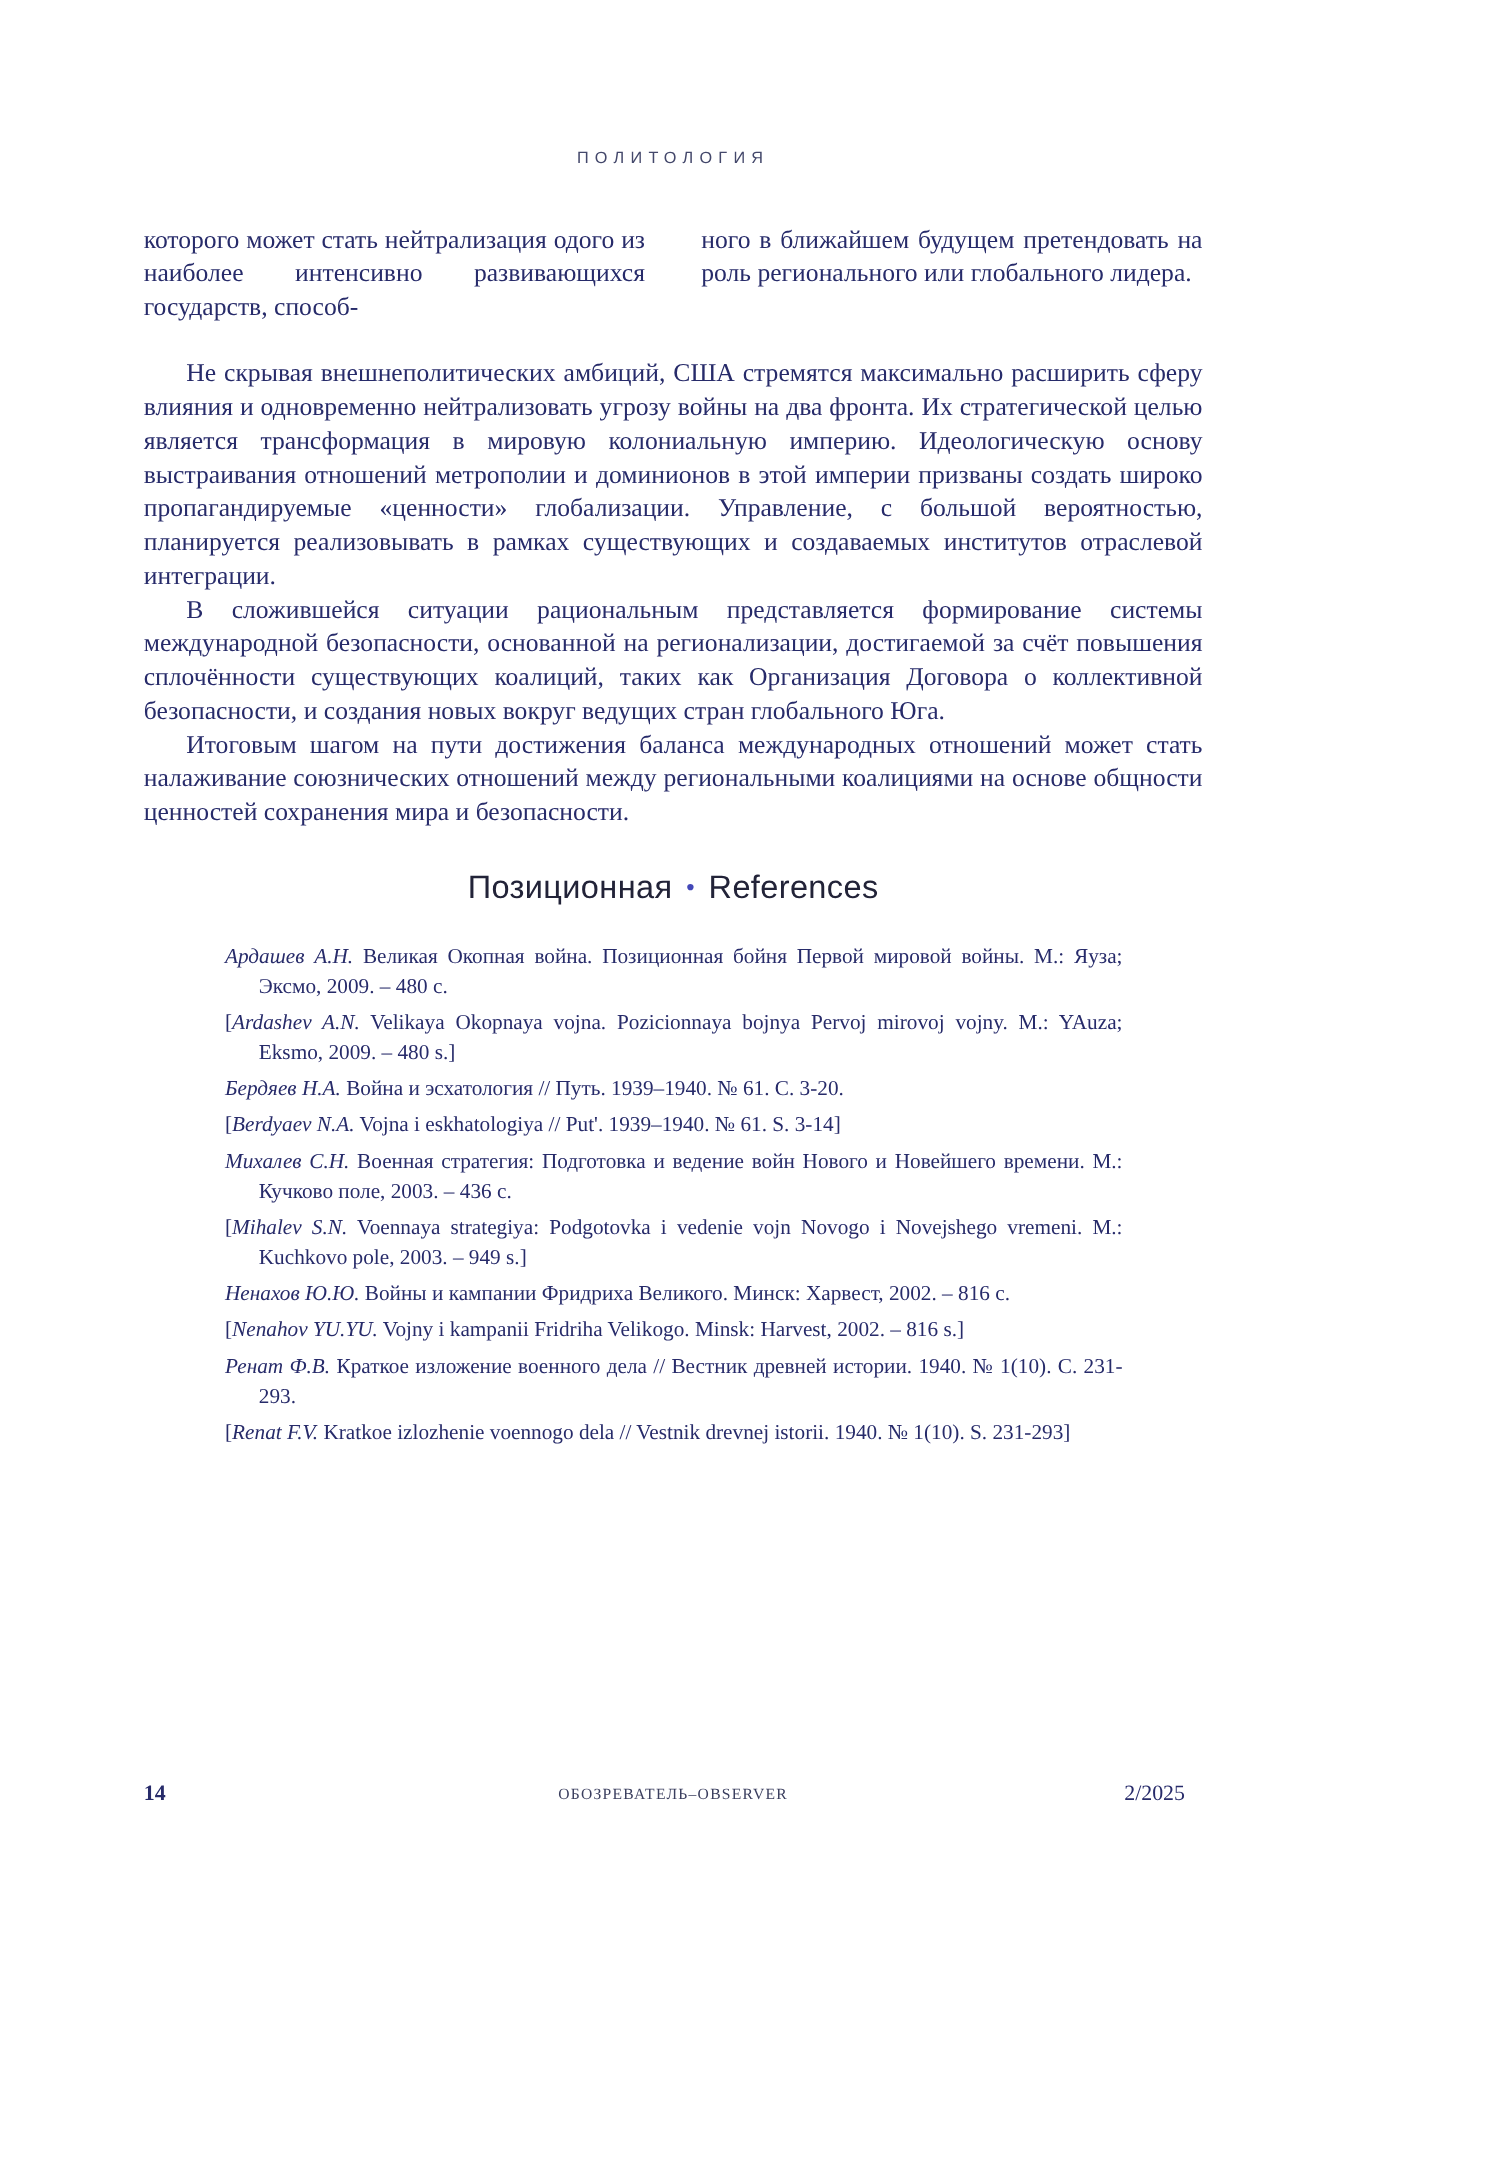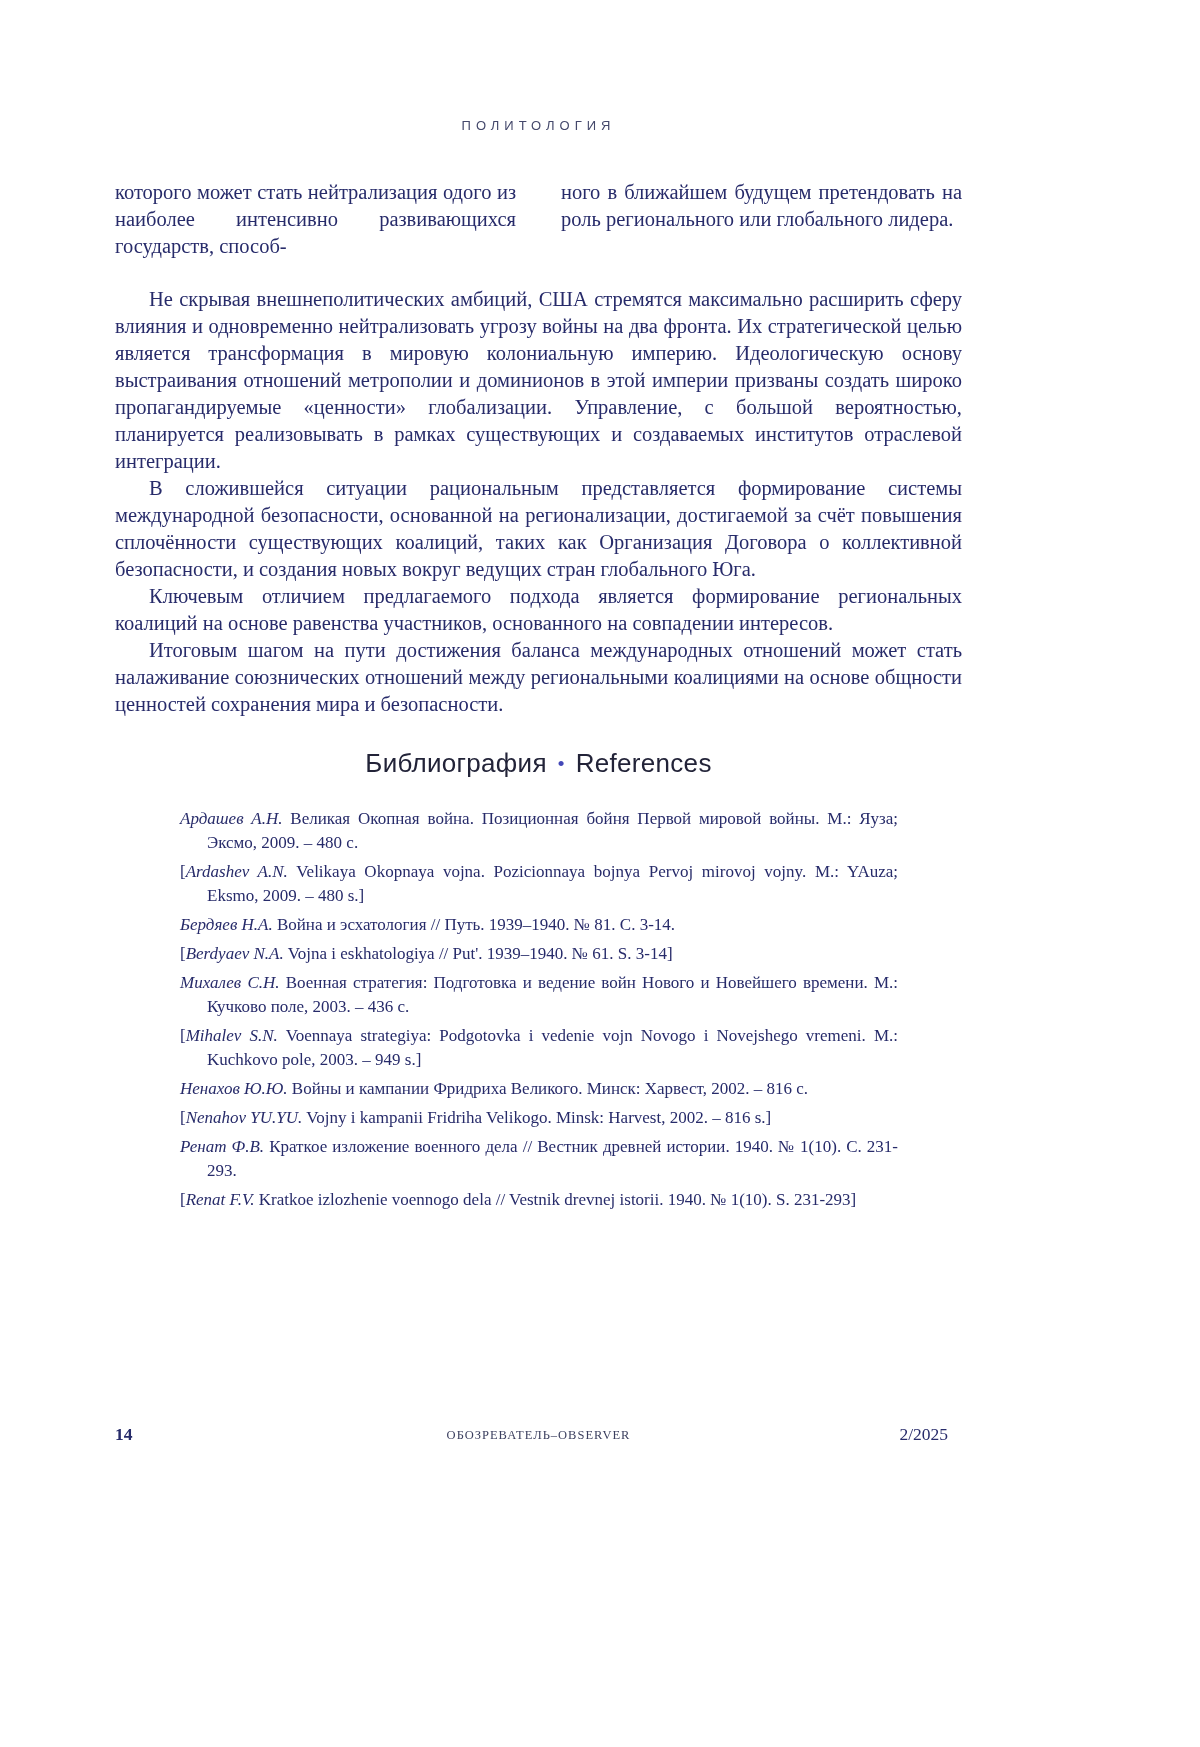--- a/index.html
+++ b/index.html
@@ -111,30 +111,29 @@
     <div class="running-head">ПОЛИТОЛОГИЯ</div>
 
     <div class="two-cols">
       <div class="col">которого может стать нейтрализация одого из наиболее интенсивно развивающихся государств, способ-</div>
       <div class="col">ного в ближайшем будущем претендовать на роль регионального или глобального лидера.</div>
     </div>
 
     <div class="body-text">
       <p>Не скрывая внешнеполитических амбиций, США стремятся максимально расширить сферу влияния и одновременно нейтрализовать угрозу войны на два фронта. Их стратегической целью является трансформация в мировую колониальную империю. Идеологическую основу выстраивания отношений метрополии и доминионов в этой империи призваны создать широко пропагандируемые «ценности» глобализации. Управление, с большой вероятностью, планируется реализовывать в рамках существующих и создаваемых институтов отраслевой интеграции.</p>
       <p>В сложившейся ситуации рациональным представляется формирование системы международной безопасности, основанной на регионализации, достигаемой за счёт повышения сплочённости существующих коалиций, таких как Организация Договора о коллективной безопасности, и создания новых вокруг ведущих стран глобального Юга.</p>
-      <p>Ключевым отличием предлагаемого подхода является формирование региональных коалиций на основе равенства участников, основанного на совпадении интересов.</p>
       <p>Итоговым шагом на пути достижения баланса международных отношений может стать налаживание союзнических отношений между региональными коалициями на основе общности ценностей сохранения мира и безопасности.</p>
     </div>
 
-    <h2 class="bib-heading"><span>Библиография</span><span class="dot">•</span><span>References</span></h2>
+    <h2 class="bib-heading"><span>Позиционная</span><span class="dot">•</span><span>References</span></h2>
 
     <div class="bib-list">
       <p class="bib-entry"><span></span><i class="author">Ардашев А.Н.</i><span> Великая Окопная война. Позиционная бойня Первой мировой войны. М.: Яуза; Эксмо, 2009. – 480 с.</span></p>
       <p class="bib-entry"><span>[</span><i class="author">Ardashev A.N.</i><span> Velikaya Okopnaya vojna. Pozicionnaya bojnya Pervoj mirovoj vojny. M.: YAuza; Eksmo, 2009. – 480 s.]</span></p>
-      <p class="bib-entry"><span></span><i class="author">Бердяев Н.А.</i><span> Война и эсхатология // Путь. 1939–1940. № 81. С. 3-14.</span></p>
+      <p class="bib-entry"><span></span><i class="author">Бердяев Н.А.</i><span> Война и эсхатология // Путь. 1939–1940. № 61. С. 3-20.</span></p>
       <p class="bib-entry"><span>[</span><i class="author">Berdyaev N.A.</i><span> Vojna i eskhatologiya // Put'. 1939–1940. № 61. S. 3-14]</span></p>
       <p class="bib-entry"><span></span><i class="author">Михалев С.Н.</i><span> Военная стратегия: Подготовка и ведение войн Нового и Новейшего времени. М.: Кучково поле, 2003. – 436 с.</span></p>
       <p class="bib-entry"><span>[</span><i class="author">Mihalev S.N.</i><span> Voennaya strategiya: Podgotovka i vedenie vojn Novogo i Novejshego vremeni. M.: Kuchkovo pole, 2003. – 949 s.]</span></p>
       <p class="bib-entry"><span></span><i class="author">Ненахов Ю.Ю.</i><span> Войны и кампании Фридриха Великого. Минск: Харвест, 2002. – 816 с.</span></p>
       <p class="bib-entry"><span>[</span><i class="author">Nenahov YU.YU.</i><span> Vojny i kampanii Fridriha Velikogo. Minsk: Harvest, 2002. – 816 s.]</span></p>
       <p class="bib-entry"><span></span><i class="author">Ренат Ф.В.</i><span> Краткое изложение военного дела // Вестник древней истории. 1940. № 1(10). С. 231-293.</span></p>
       <p class="bib-entry"><span>[</span><i class="author">Renat F.V.</i><span> Kratkoe izlozhenie voennogo dela // Vestnik drevnej istorii. 1940. № 1(10). S. 231-293]</span></p>
     </div>
 
   </div>

